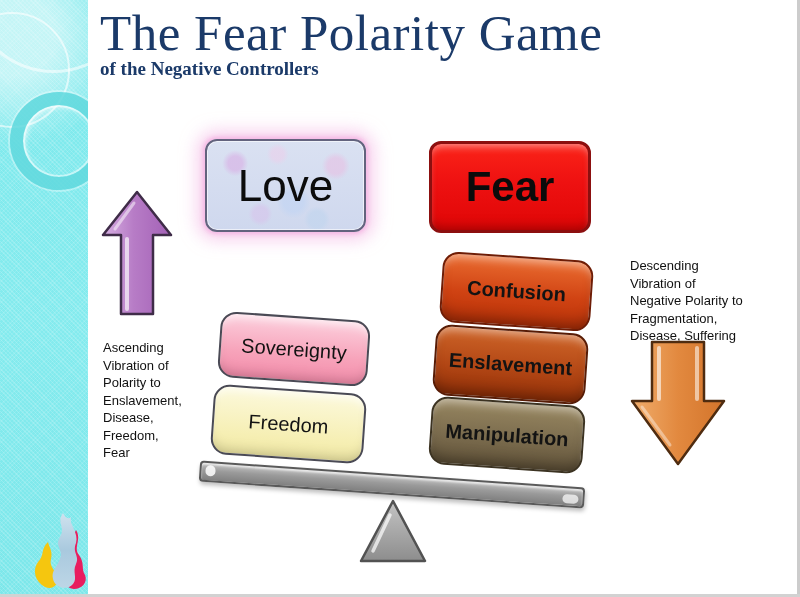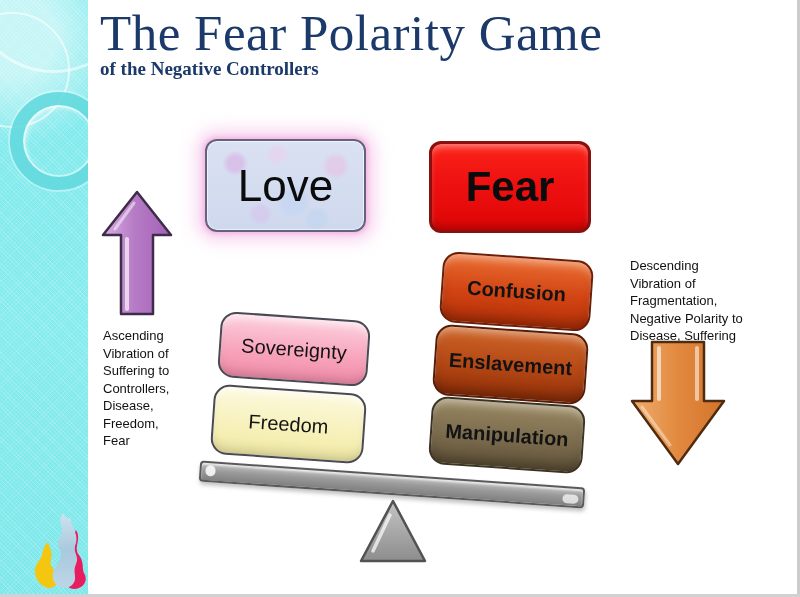--- a/index.html
+++ b/index.html
@@ -33,21 +33,21 @@
   }
   .flame { position:absolute; left:30px; top:510px; }
 
   
   .header { position:absolute; left:100px; top:10px; color:var(--title-text,#1b3a69); }
   .title { font-family:"Liberation Serif", serif; font-size:51px; font-weight:normal; line-height:46px; letter-spacing:0.5px; }
   .subtitle { font-family:"Liberation Serif", serif; font-size:19px; font-weight:bold; margin-top:2px; }
 
   
   .note { position:absolute; color:#111; font-size:13px; line-height:17.5px; }
-  .note-asc { left:103px; top:327px; width:100px; }
+  .note-asc { left:103px; top:339px; width:100px; }
   .note-desc { left:630px; top:257px; width:130px; }
 
   
   .arrow-up { position:absolute; left:99px; top:189px; }
   .arrow-down { position:absolute; left:628px; top:339px; }
 
   
   .love-box {
     position:absolute; left:205px; top:139px; width:157px; height:89px;
     border:2px solid #63637e; border-radius:12px;
@@ -161,32 +161,32 @@
         </linearGradient>
       </defs>
       <path d="M38 3 L72 46 L54 46 L54 125 L22 125 L22 46 L4 46 Z" fill="url(#pg)" stroke="#3f2c48" stroke-width="2.5" stroke-linejoin="round"></path>
       <path d="M28 50 L28 120" stroke="rgba(255,255,255,0.65)" stroke-width="4" stroke-linecap="round"></path>
       <path d="M35 14 L16 40" stroke="rgba(255,255,255,0.5)" stroke-width="3" stroke-linecap="round"></path>
     </svg>
   </div>
   <div class="note note-asc">
     <div>Ascending</div>
     <div>Vibration of</div>
-    <div>Suffering to</div>
-    <div>Controllers,</div>
+    <div>Polarity to</div>
+    <div>Enslavement,</div>
     <div>Disease,</div>
     <div>Freedom,</div>
     <div>Fear</div>
   </div>
 
   <div class="note note-desc">
     <div>Descending</div>
     <div>Vibration of</div>
+    <div>Negative Polarity to</div>
     <div>Fragmentation,</div>
-    <div>Negative Polarity to</div>
     <div>Disease, Suffering</div>
   </div>
   <div class="arrow-down">
     <svg width="100" height="128" viewBox="0 0 100 128">
       <defs>
         <linearGradient id="og" x1="0" y1="0" x2="1" y2="0">
           <stop offset="0" stop-color="#f0ad6c"></stop>
             <stop offset="0.5" stop-color="#e2893f"></stop>
             <stop offset="1" stop-color="#d3742b"></stop>
         </linearGradient>

